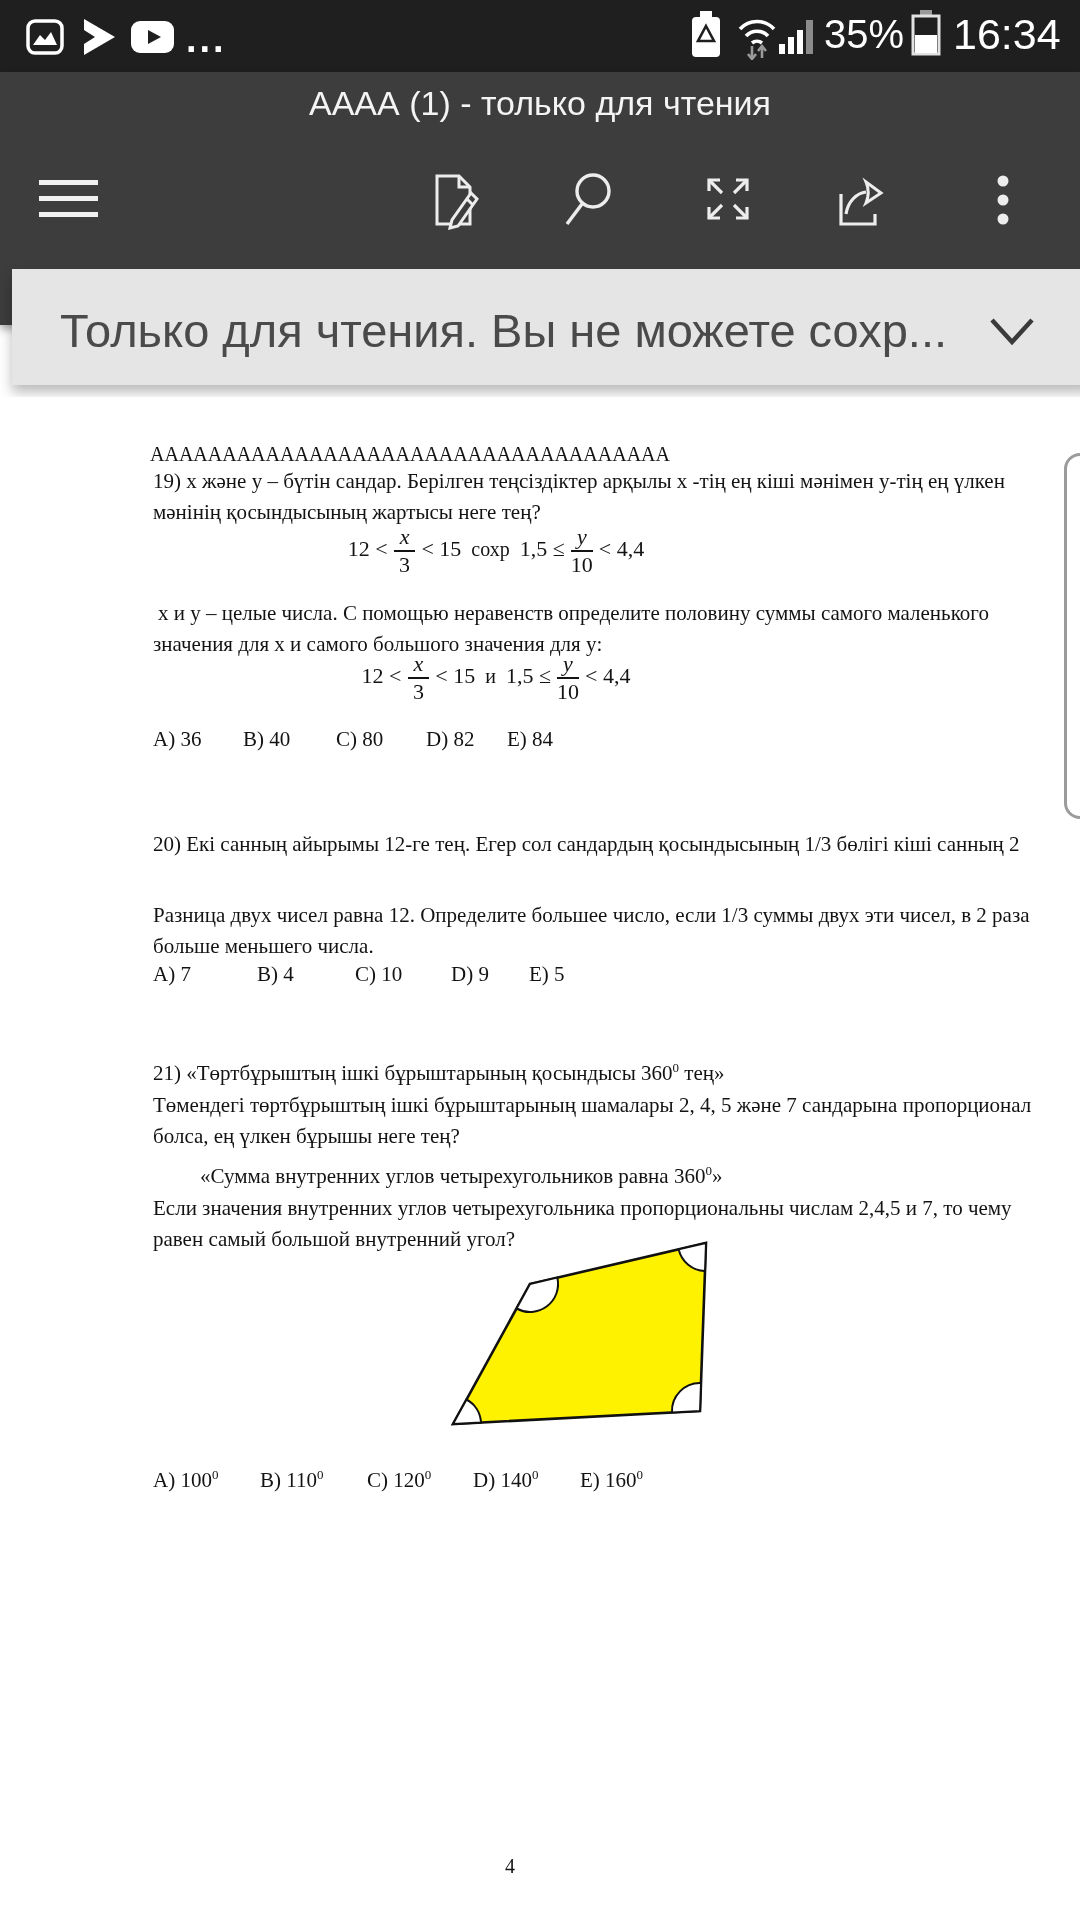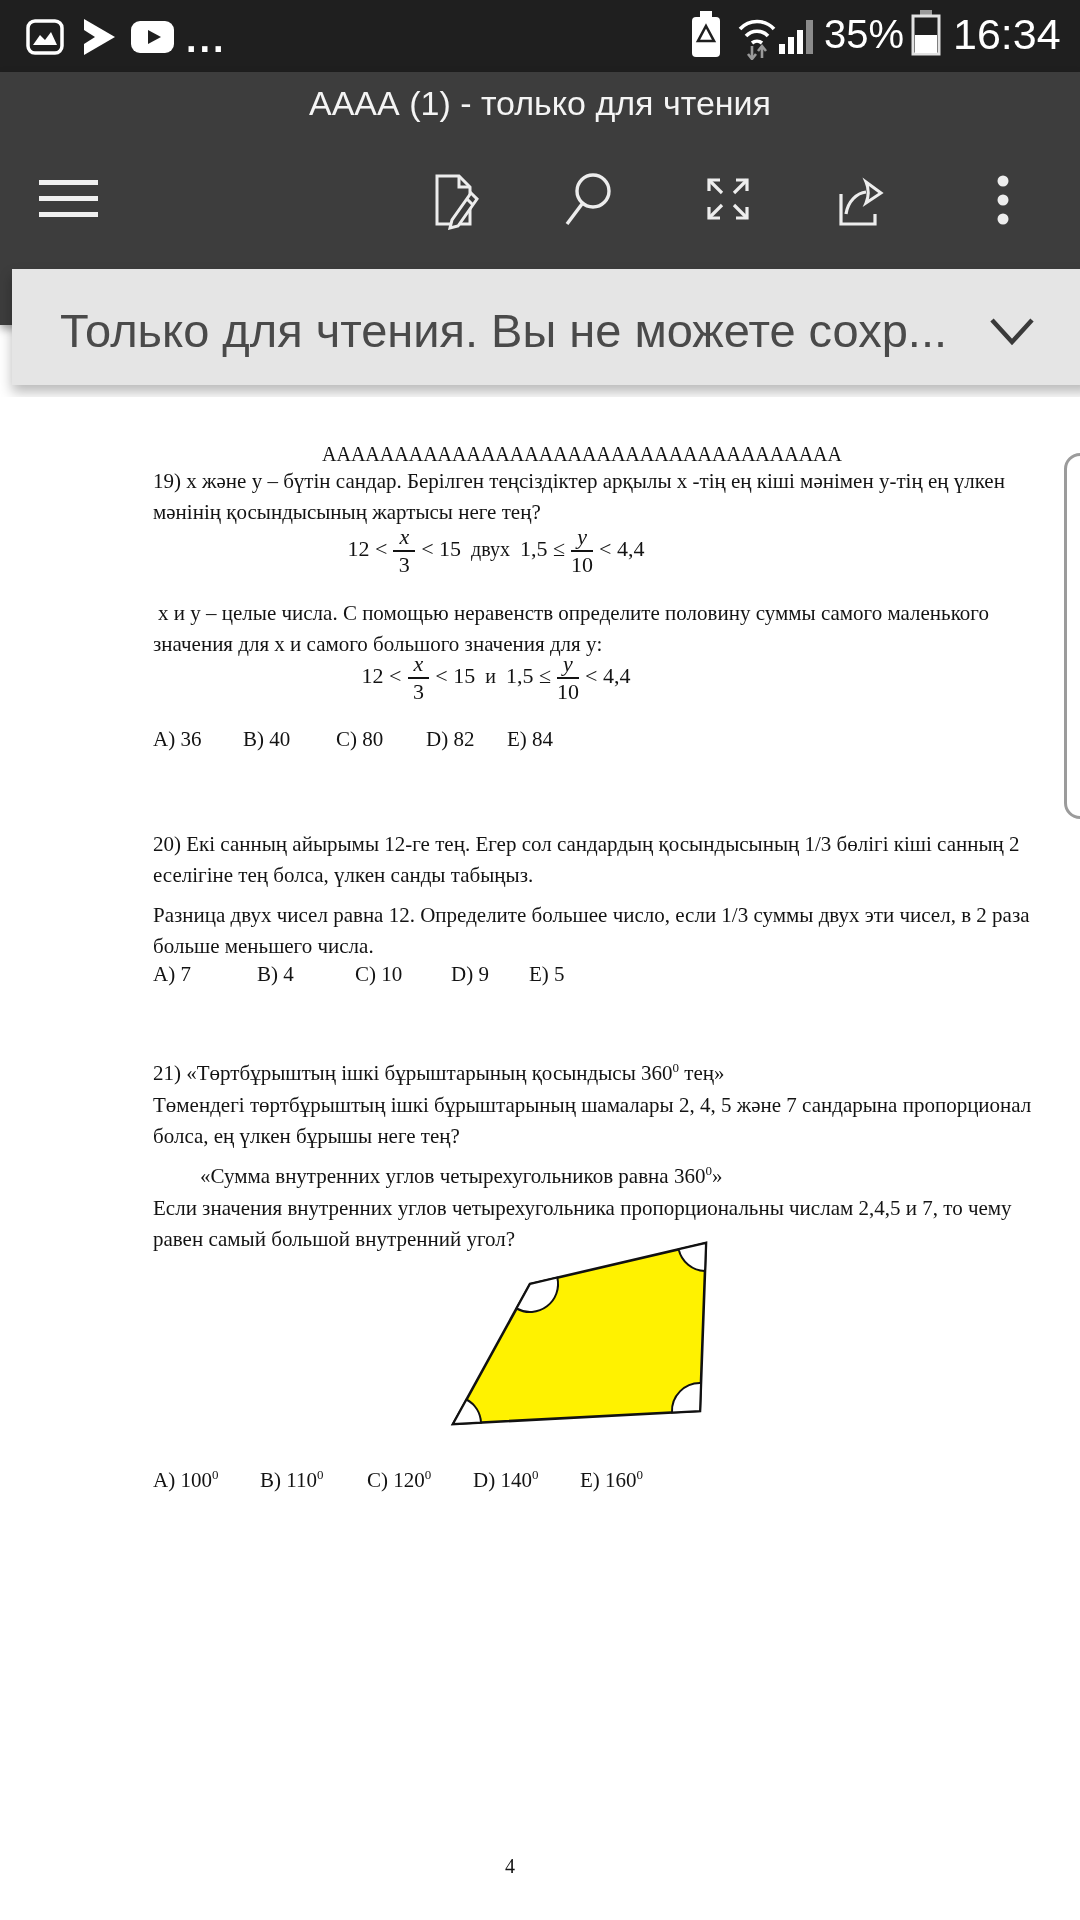--- a/index.html
+++ b/index.html
@@ -23,21 +23,21 @@
   #banner{position:absolute;left:12px;top:269px;width:1080px;height:116px;background:#e5e5e5;
           box-shadow:0 7px 12px rgba(0,0,0,.28);}
   #banner-text{position:absolute;left:48px;top:34px;color:#4a4a4a;font-size:47px;font-weight:300;
                white-space:nowrap;}
   #banner-chevron{position:absolute;left:975px;top:46px;}
   
   #page{position:absolute;left:0;top:397px;width:1080px;height:1523px;background:#fff;
         font-family:"Liberation Serif",serif;color:#131313;}
   .ln{position:absolute;font-size:21px;white-space:nowrap;}
   .b{font-weight:normal;}
-  .ctr{left:150px;width:692px;text-align:right;}
+  .ctr{left:150px;width:692px;text-align:left;}
   .sup{font-size:13px;vertical-align:super;line-height:0;}
   .frac{display:inline-block;text-align:center;vertical-align:middle;margin:0 6px;font-style:italic;}
   .frac .num{display:block;border-bottom:2px solid #131313;padding:0 6px;line-height:26px;}
   .frac .den{display:block;line-height:26px;font-style:normal;}
   .formula{position:absolute;left:150px;width:692px;text-align:center;font-size:22px;}
   .conj{margin:0 10px;font-size:20px;}
   .ans{position:absolute;font-size:21px;white-space:nowrap;}
   #pagenum{position:absolute;left:495px;top:1458px;width:30px;text-align:center;font-size:20px;}
   
   #scroll-thumb{position:absolute;left:1064px;top:453px;width:34px;height:360px;background:#fff;
@@ -145,40 +145,39 @@
   </div>
 
   <div id="page">
 
     <div class="ln ctr" style="top:46px;font-size:20px">АААААААААААААААААААААААААААААААААААА</div>
 
     <div class="ln" style="left:153px;top:72px">19)  x  және y – бүтін сандар. Берілген теңсіздіктер арқылы  x -тің ең кіші мәнімен y-тің ең үлкен</div>
     <div class="ln" style="left:153px;top:103px">мәнінің қосындысының жартысы неге тең?</div>
 
     <div class="formula" style="top:127px">
-      <span>12 &lt;</span><span class="frac"><span class="num">x</span><span class="den">3</span></span><span>&lt; 15</span><span class="conj">двух</span><span>1,5 ≤</span><span class="frac"><span class="num">y</span><span class="den">10</span></span><span>&lt; 4,4</span>
+      <span>12 &lt;</span><span class="frac"><span class="num">x</span><span class="den">3</span></span><span>&lt; 15</span><span class="conj">сохр</span><span>1,5 ≤</span><span class="frac"><span class="num">y</span><span class="den">10</span></span><span>&lt; 4,4</span>
     </div>
 
     <div class="ln" style="left:158px;top:204px">x и y – целые числа. С помощью неравенств определите половину суммы самого маленького</div>
     <div class="ln" style="left:153px;top:235px">значения для  x и самого большого значения для y:</div>
 
     <div class="formula" style="top:254px">
       <span>12 &lt;</span><span class="frac"><span class="num">x</span><span class="den">3</span></span><span>&lt; 15</span><span class="conj">и</span><span>1,5 ≤</span><span class="frac"><span class="num">y</span><span class="den">10</span></span><span>&lt; 4,4</span>
     </div>
 
     <div>
       <span class="ans" style="left:153px;top:330px">А) 36</span>
       <span class="ans" style="left:243px;top:330px">В) 40</span>
       <span class="ans" style="left:336px;top:330px">С) 80</span>
       <span class="ans" style="left:426px;top:330px">D) 82</span>
       <span class="ans" style="left:507px;top:330px">Е) 84</span>
     </div>
 
     <div class="ln" style="left:153px;top:435px">20) Екі санның айырымы 12-ге тең. Егер сол сандардың қосындысының 1/3 бөлігі кіші санның 2</div>
-    <div class="ln" style="left:153px;top:466px">еселігіне тең болса, үлкен санды табыңыз.</div>
     <div class="ln" style="left:153px;top:506px">Разница двух чисел равна 12. Определите большее число, если 1/3 суммы двух эти чисел, в 2 раза</div>
     <div class="ln" style="left:153px;top:537px">больше меньшего числа.</div>
 
     <div>
       <span class="ans" style="left:153px;top:565px">А) 7</span>
       <span class="ans" style="left:257px;top:565px">В) 4</span>
       <span class="ans" style="left:355px;top:565px">С) 10</span>
       <span class="ans" style="left:451px;top:565px">D) 9</span>
       <span class="ans" style="left:529px;top:565px">Е) 5</span>
     </div>

